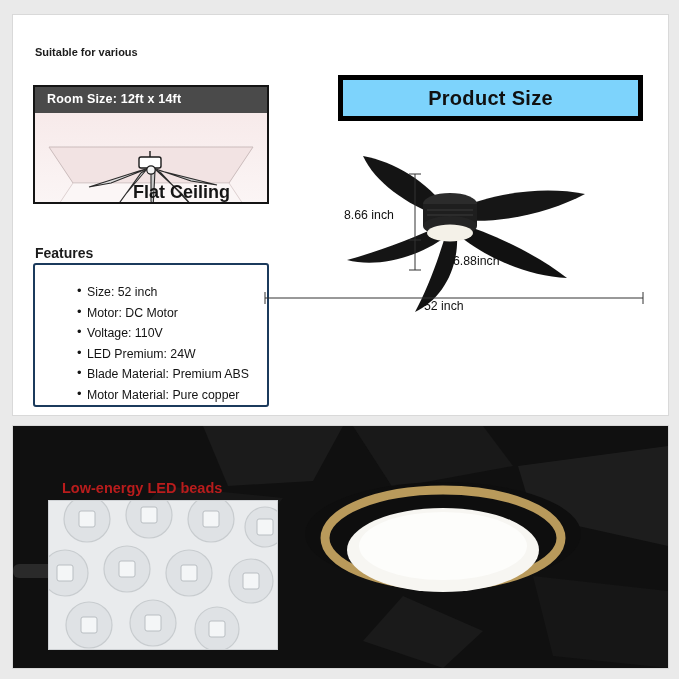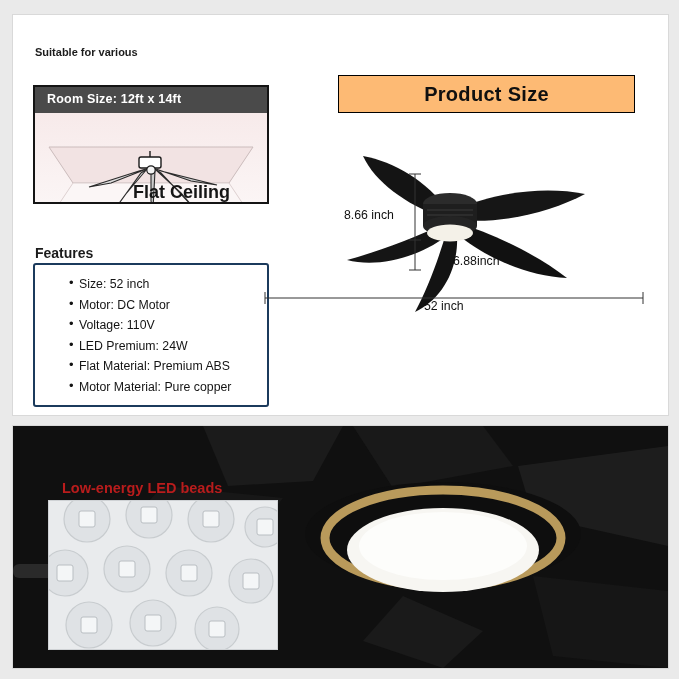--- a/index.html
+++ b/index.html
@@ -94,21 +94,21 @@
   }
   .features-box {
     position: absolute;
     left: 20px; top: 248px;
     width: 232px; height: 140px;
     border: 2px solid #1b3a5c;
     border-radius: 3px;
     background: #fff;
   }
   .features-box ul {
-    margin: 0;
+    margin: 8px;
     padding: 9px 0 0 36px;
     list-style: none;
   }
   .features-box li {
     font-size: 12.3px;
     color: #141414;
     line-height: 20.5px;
     position: relative;
     padding-left: 8px;
   }
@@ -118,22 +118,22 @@
     left: -2px; top: -1px;
     font-size: 13px;
     color: #141414;
   }
 
   
   .banner {
     position: absolute;
     left: 325px; top: 60px;
     width: 295px; height: 36px;
-    background: #fdba74;
-    border: 1px solid #000000;
+    background: #7dd3fc;
+    border: 5px solid #000000;
     display: flex;
     align-items: center;
     justify-content: center;
   }
   .banner span {
     font-size: 20px;
     font-weight: bold;
     color: #101010;
     letter-spacing: .3px;
   }
@@ -211,21 +211,21 @@
     </div>
     <div class="flat-ceiling-lbl">Flat Ceiling</div>
 
     <div class="features-title">Features</div>
     <div class="features-box">
       <ul>
         <li>Size: 52 inch</li>
         <li>Motor: DC Motor</li>
         <li>Voltage: 110V</li>
         <li>LED Premium: 24W</li>
-        <li>Flat Material: Premium ABS</li>
+        <li>Blade Material: Premium ABS</li>
         <li>Motor Material: Pure copper</li>
       </ul>
     </div>
 
     <div class="banner">
       <span>Product Size</span>
     </div>
   </div>
 
   <svg style="position:absolute;left:255px;top:100px;width:400px;height:230px;" viewBox="0 0 400 230">

